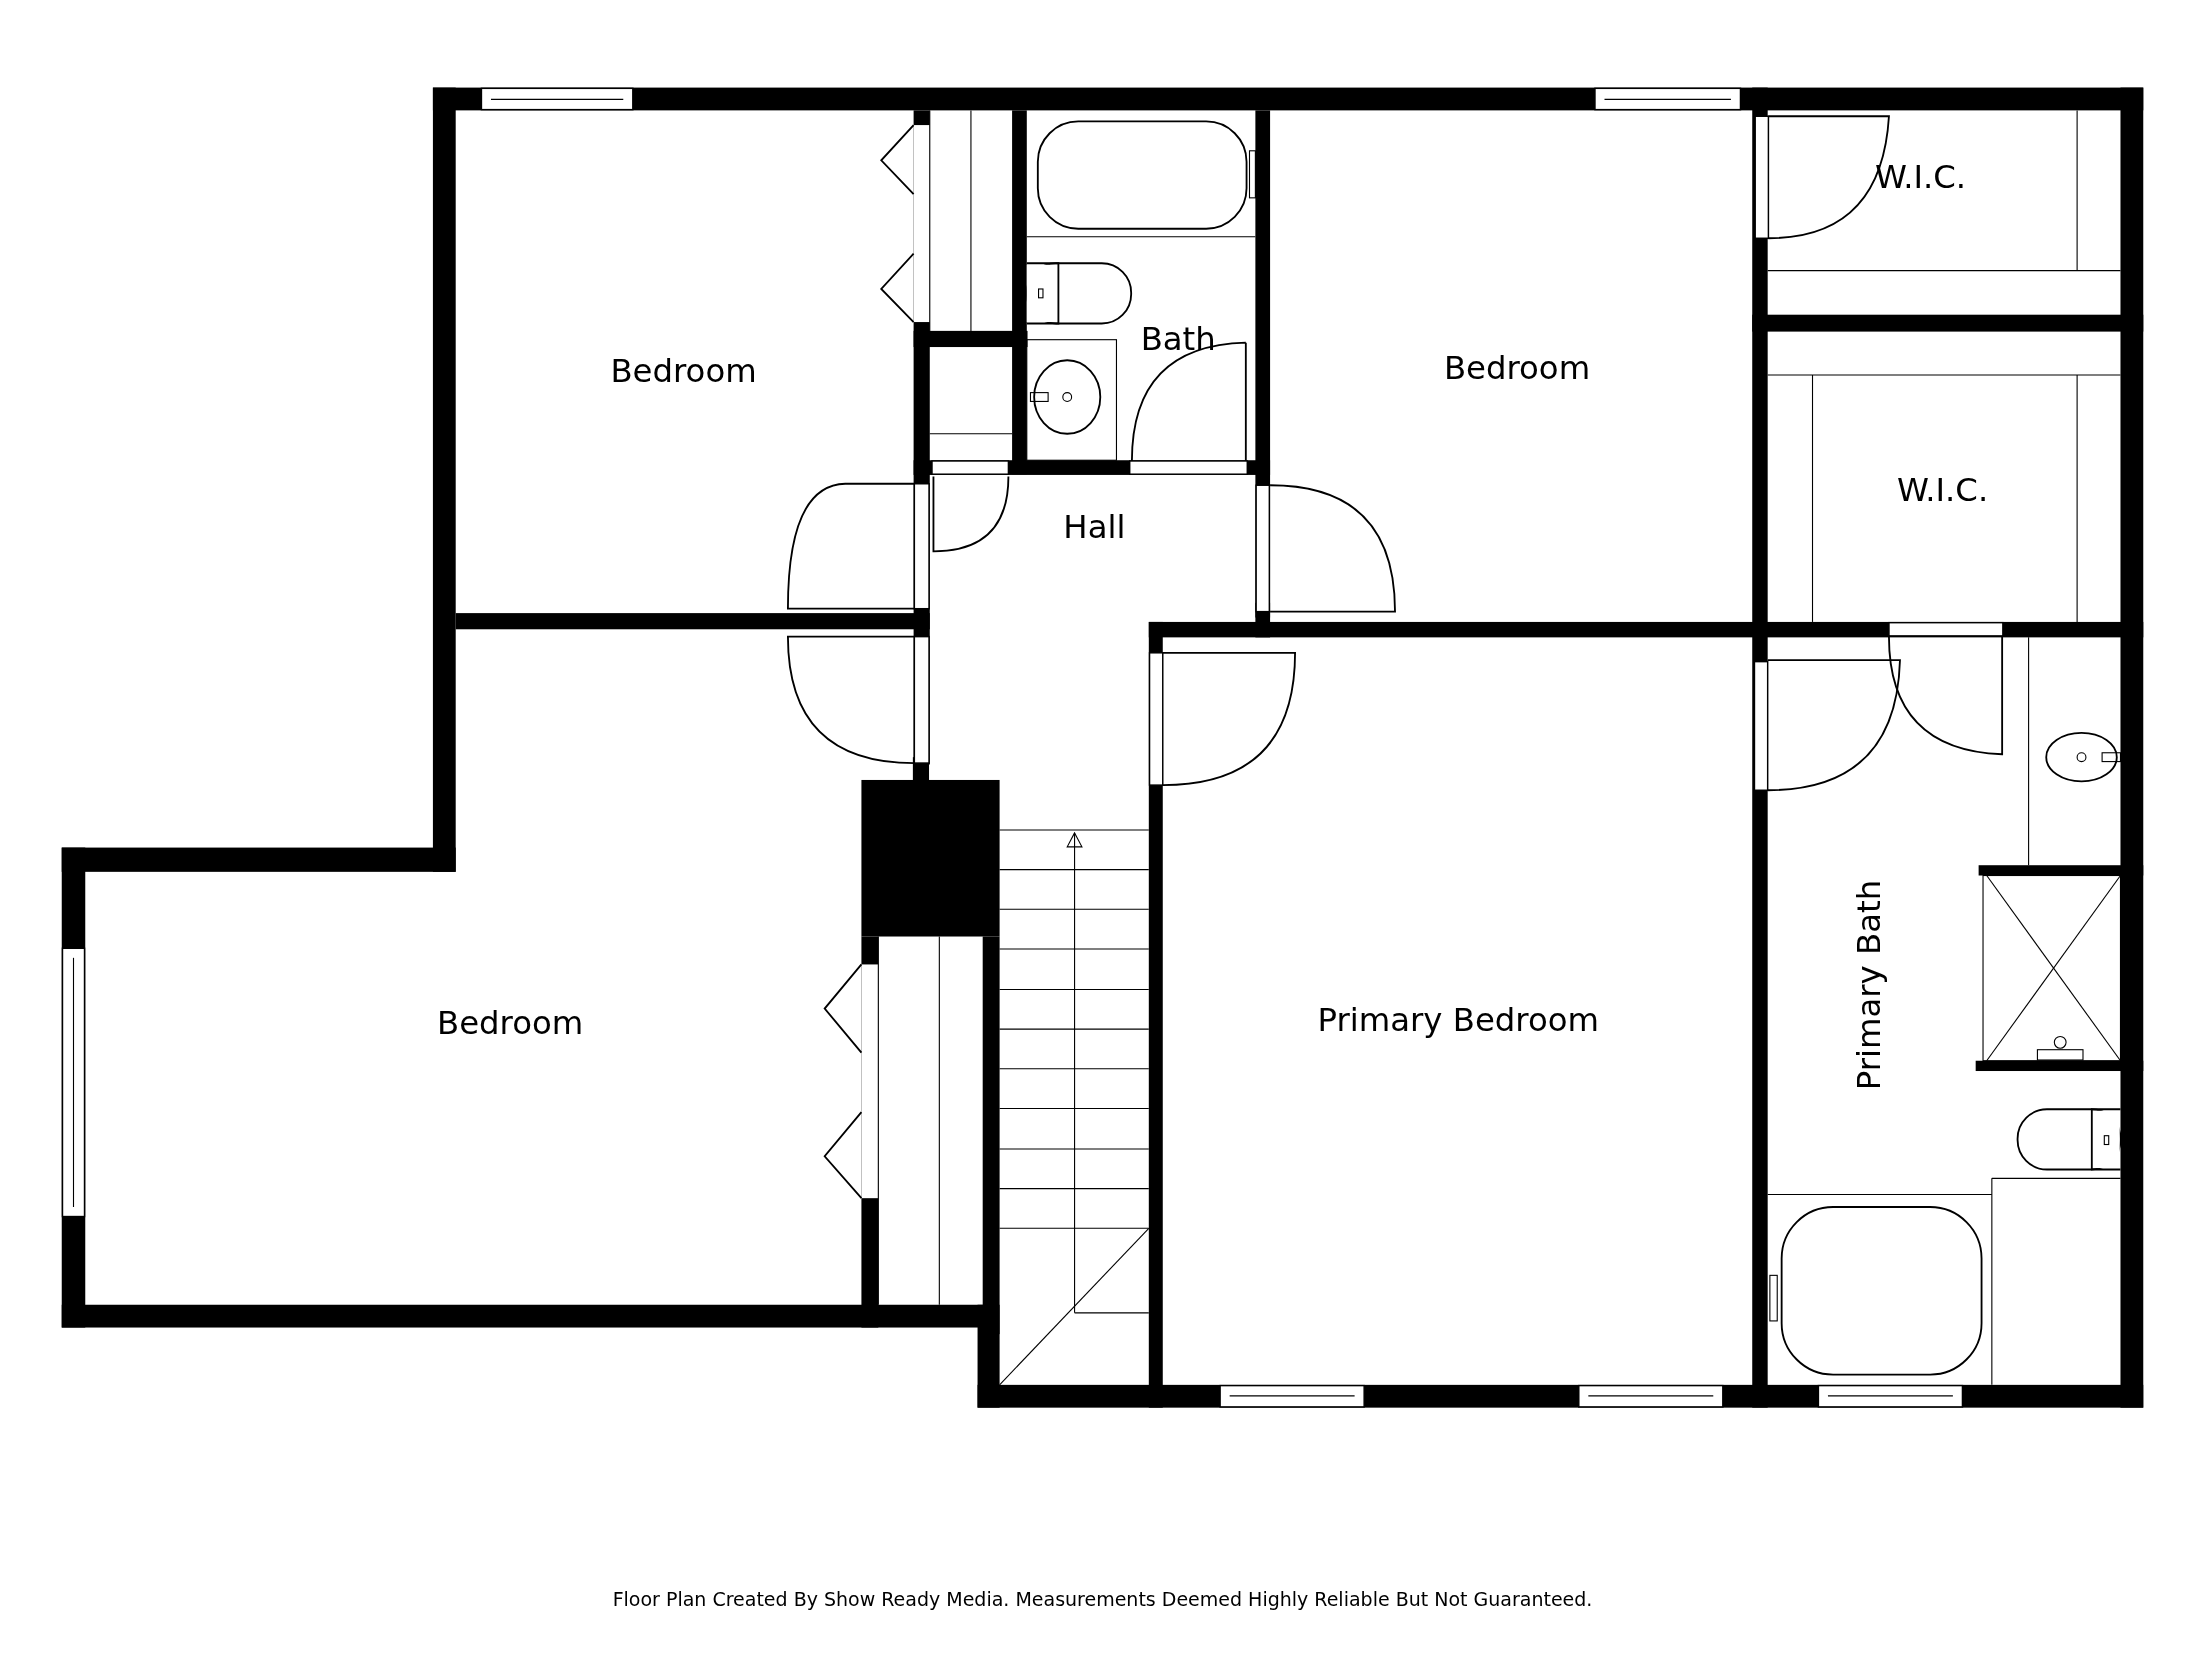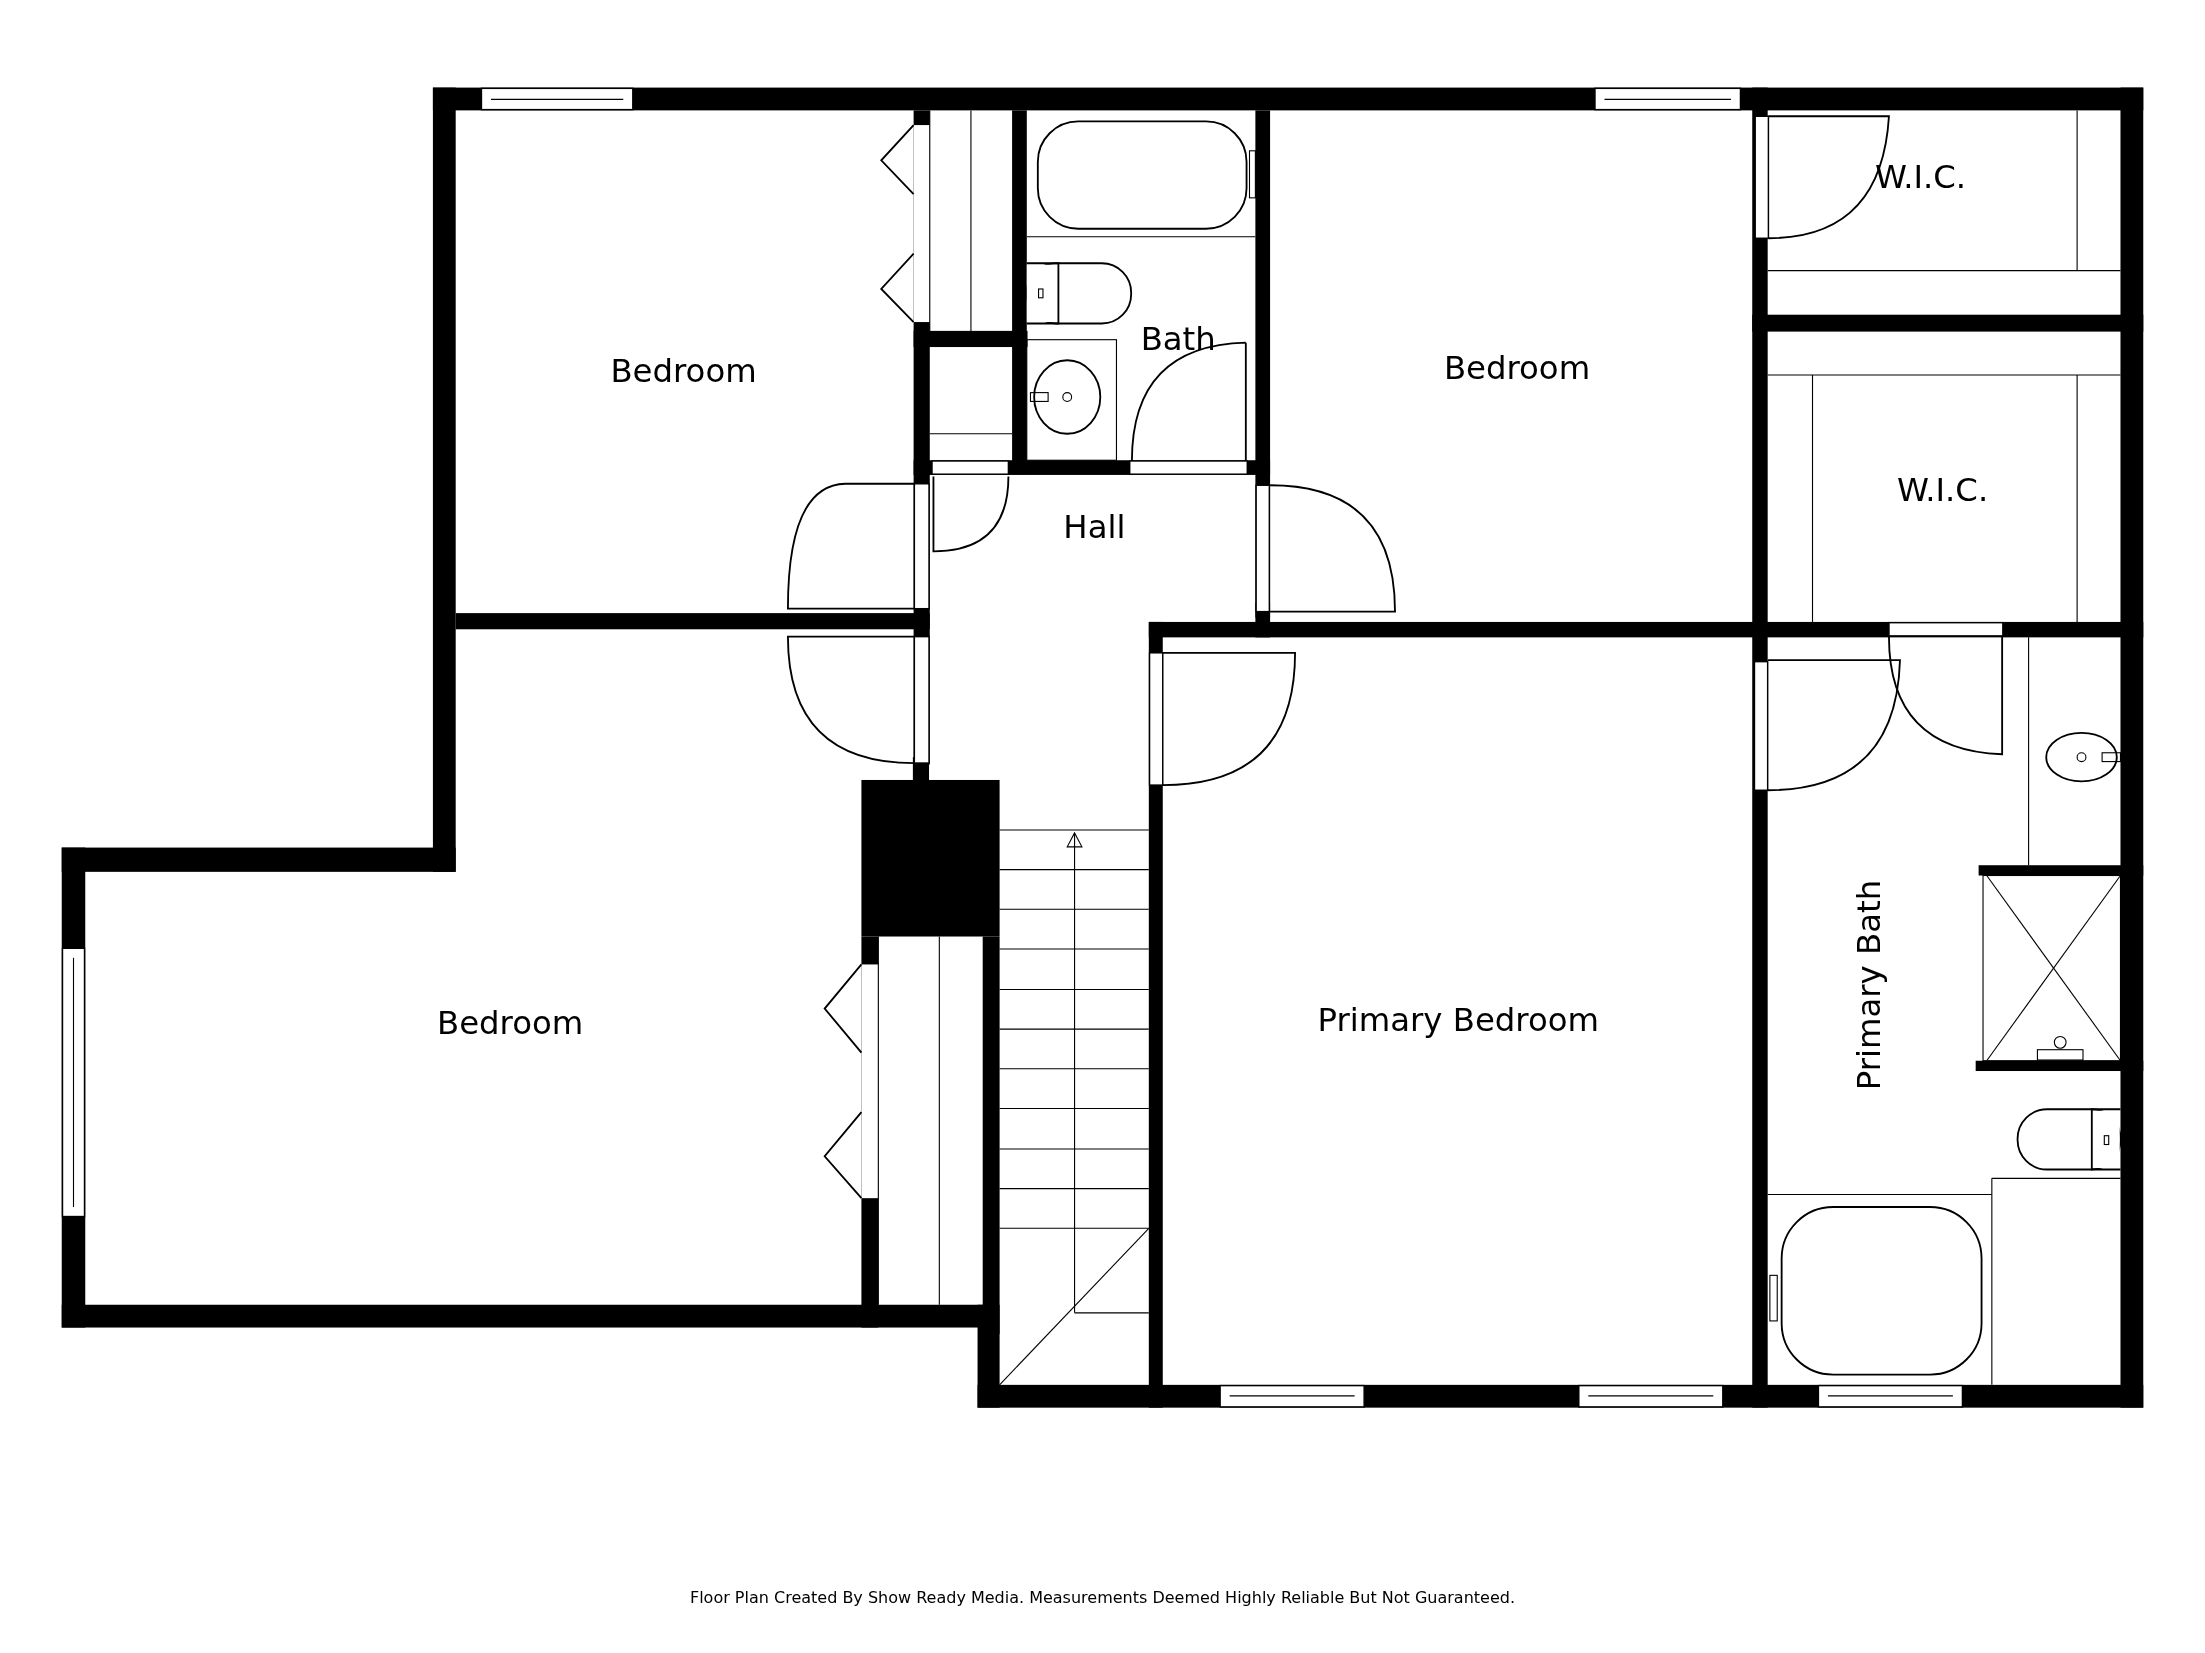--- a/index.html
+++ b/index.html
@@ -5,21 +5,21 @@
   html,body{margin:0;padding:0;background:#ffffff;}
   body{width:2205px;height:1654px;position:relative;overflow:hidden;}
   svg{position:absolute;left:0;top:0;}
   .wall{fill:#000000;}
   .line{fill:none;stroke:#000000;stroke-width:2.5;}
   .thin{fill:none;stroke:#000000;stroke-width:1.5;}
   .win{fill:#ffffff;stroke:#000000;stroke-width:2;}
   .gap{fill:#ffffff;stroke:none;}
   .label{font-family:"DejaVu Sans","Liberation Sans",sans-serif;font-size:44px;fill:#000000;}
   .footer{position:absolute;left:0;width:2205px;top:1588px;text-align:center;
-    font-family:"DejaVu Sans","Liberation Sans",sans-serif;font-size:16px;color:#000000;}
+    font-family:"DejaVu Sans","Liberation Sans",sans-serif;font-size:19px;color:#000000;}
 </style>
 </head>
 <body>
 
 <svg width="2205" height="1654" viewBox="0 0 3000 2250" xmlns="http://www.w3.org/2000/svg">
 
   <g>
 
     <rect class="wall" x="589" y="119" width="2327" height="31"></rect>
 

